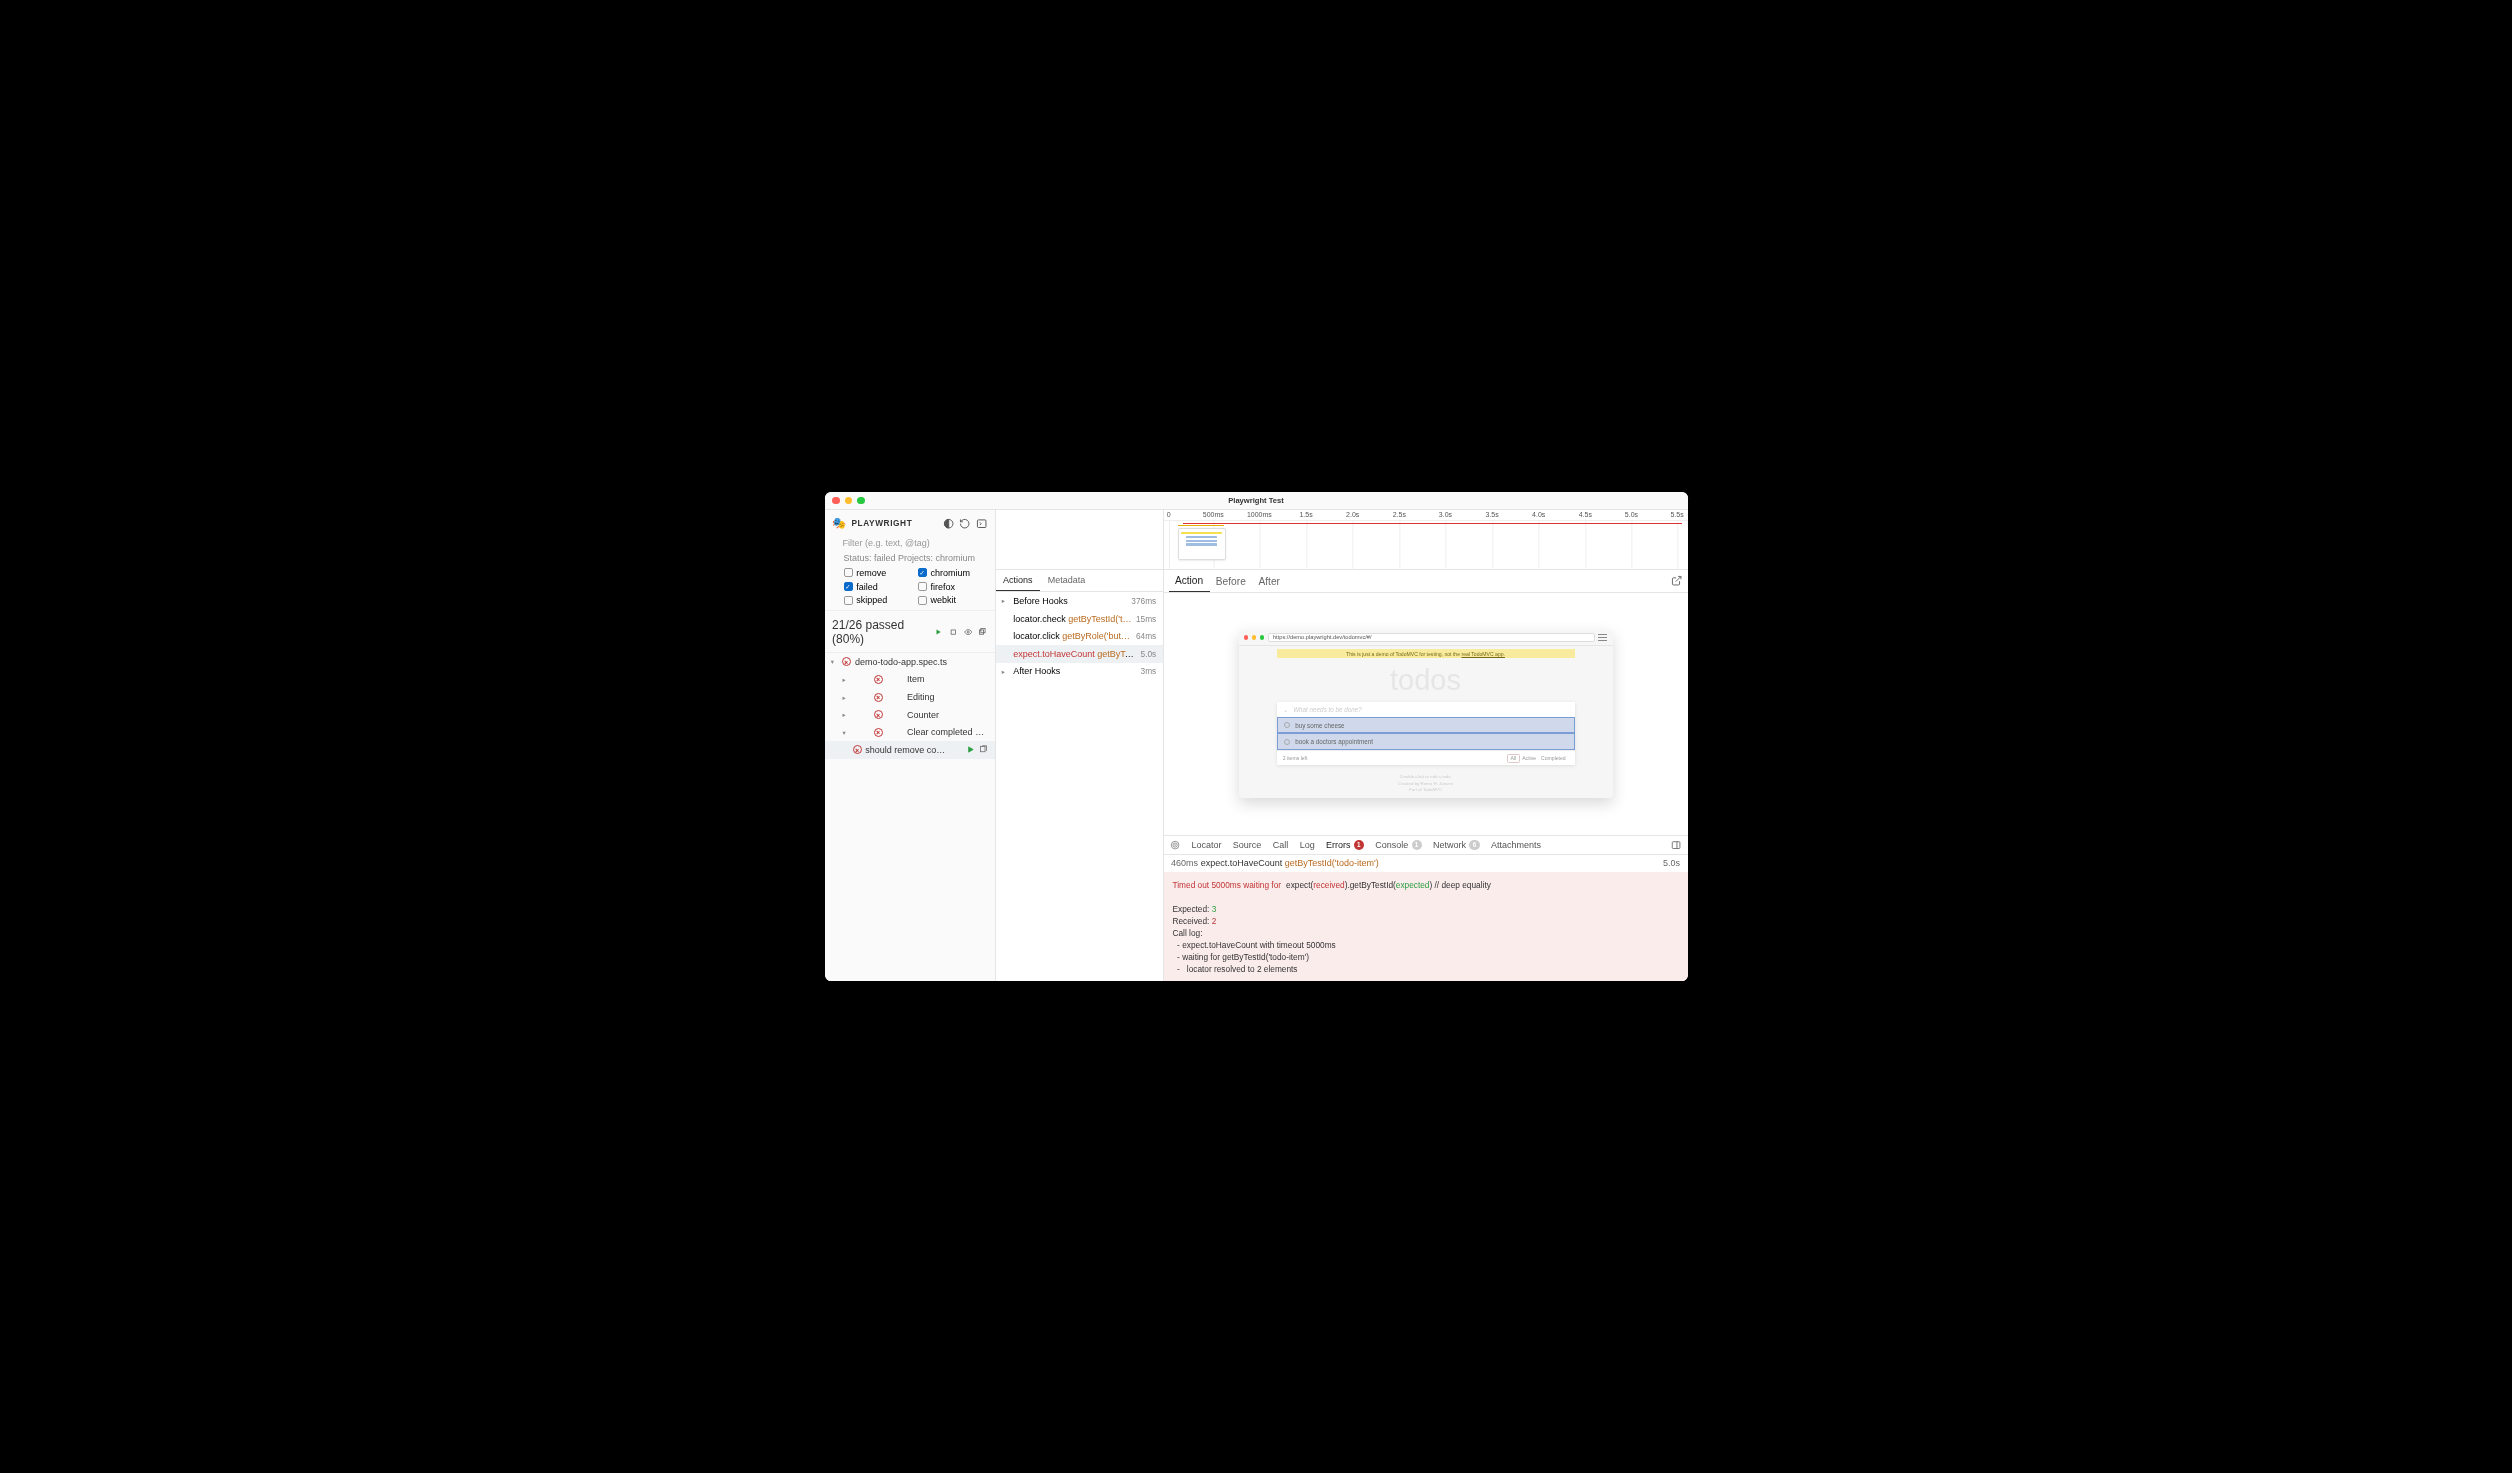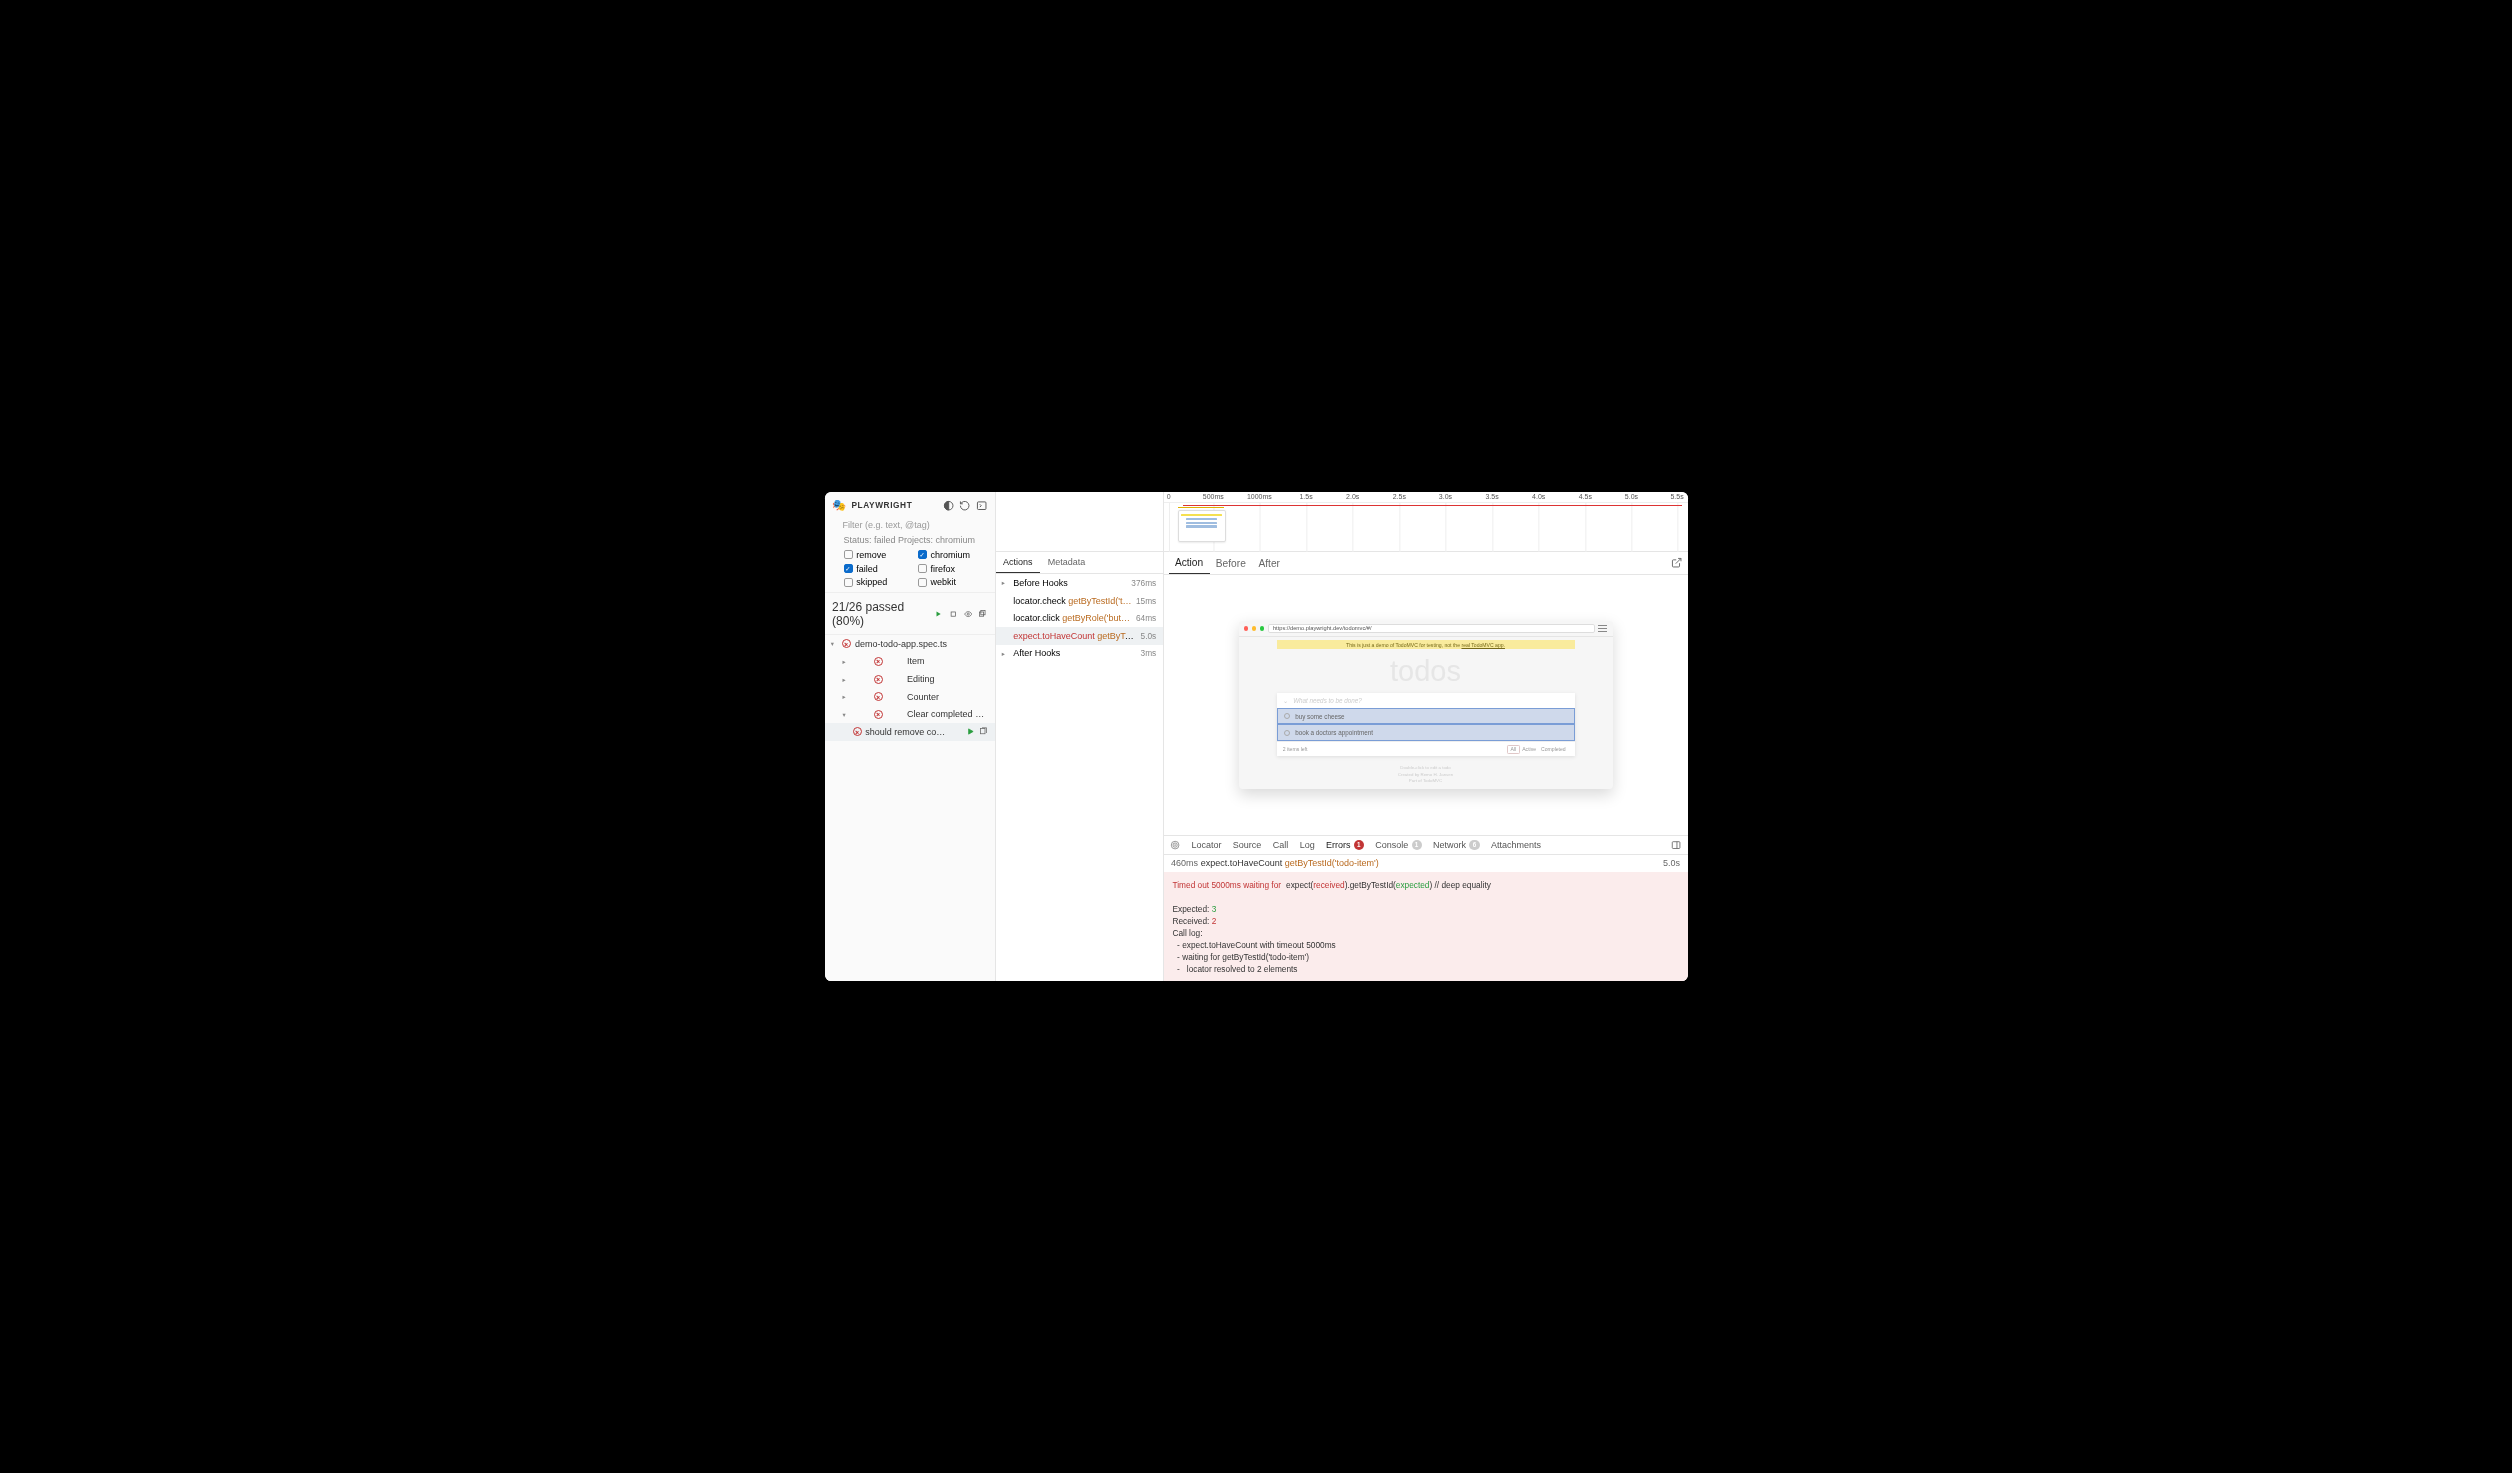--- a/index.html
+++ b/index.html
@@ -112,20 +112,28 @@
 .err-head { display: flex; padding: 3.8px 7.6px; font-size: 9px; color: #666; }
 .err-head .sp { flex: 1; }
 .err-body { background: #fbecec; padding: 6.3px 9px; font-family: "SF Mono", Menlo, Consolas, monospace; font-size: 8.3px; color: #333; line-height: 1.45; flex: 1; overflow: auto; white-space: pre; }
 .err-body .kw-red { color: #c23535; }
 .err-body .kw-green { color: #2a9d3f; }
 </style>
 </head>
 <body>
 
 <div class="window">
+  <div class="titlebar">
+    <div class="traffic">
+      <span class="tl-close"></span>
+      <span class="tl-min"></span>
+      <span class="tl-max"></span>
+    </div>
+    <div class="title">Playwright Test</div>
+  </div>
   <div class="body">
 
     <div class="sidebar">
       <div class="sb-head">
         <span class="logo">🎭</span>
         <span class="brand">PLAYWRIGHT</span>
         <svg class="ico" viewBox="0 0 24 24" fill="none" stroke="currentColor" stroke-width="2">
             <circle cx="12" cy="12" r="9"></circle>
             <path d="M12 3a9 9 0 0 0 0 18z" fill="currentColor"></path>
           </svg>

